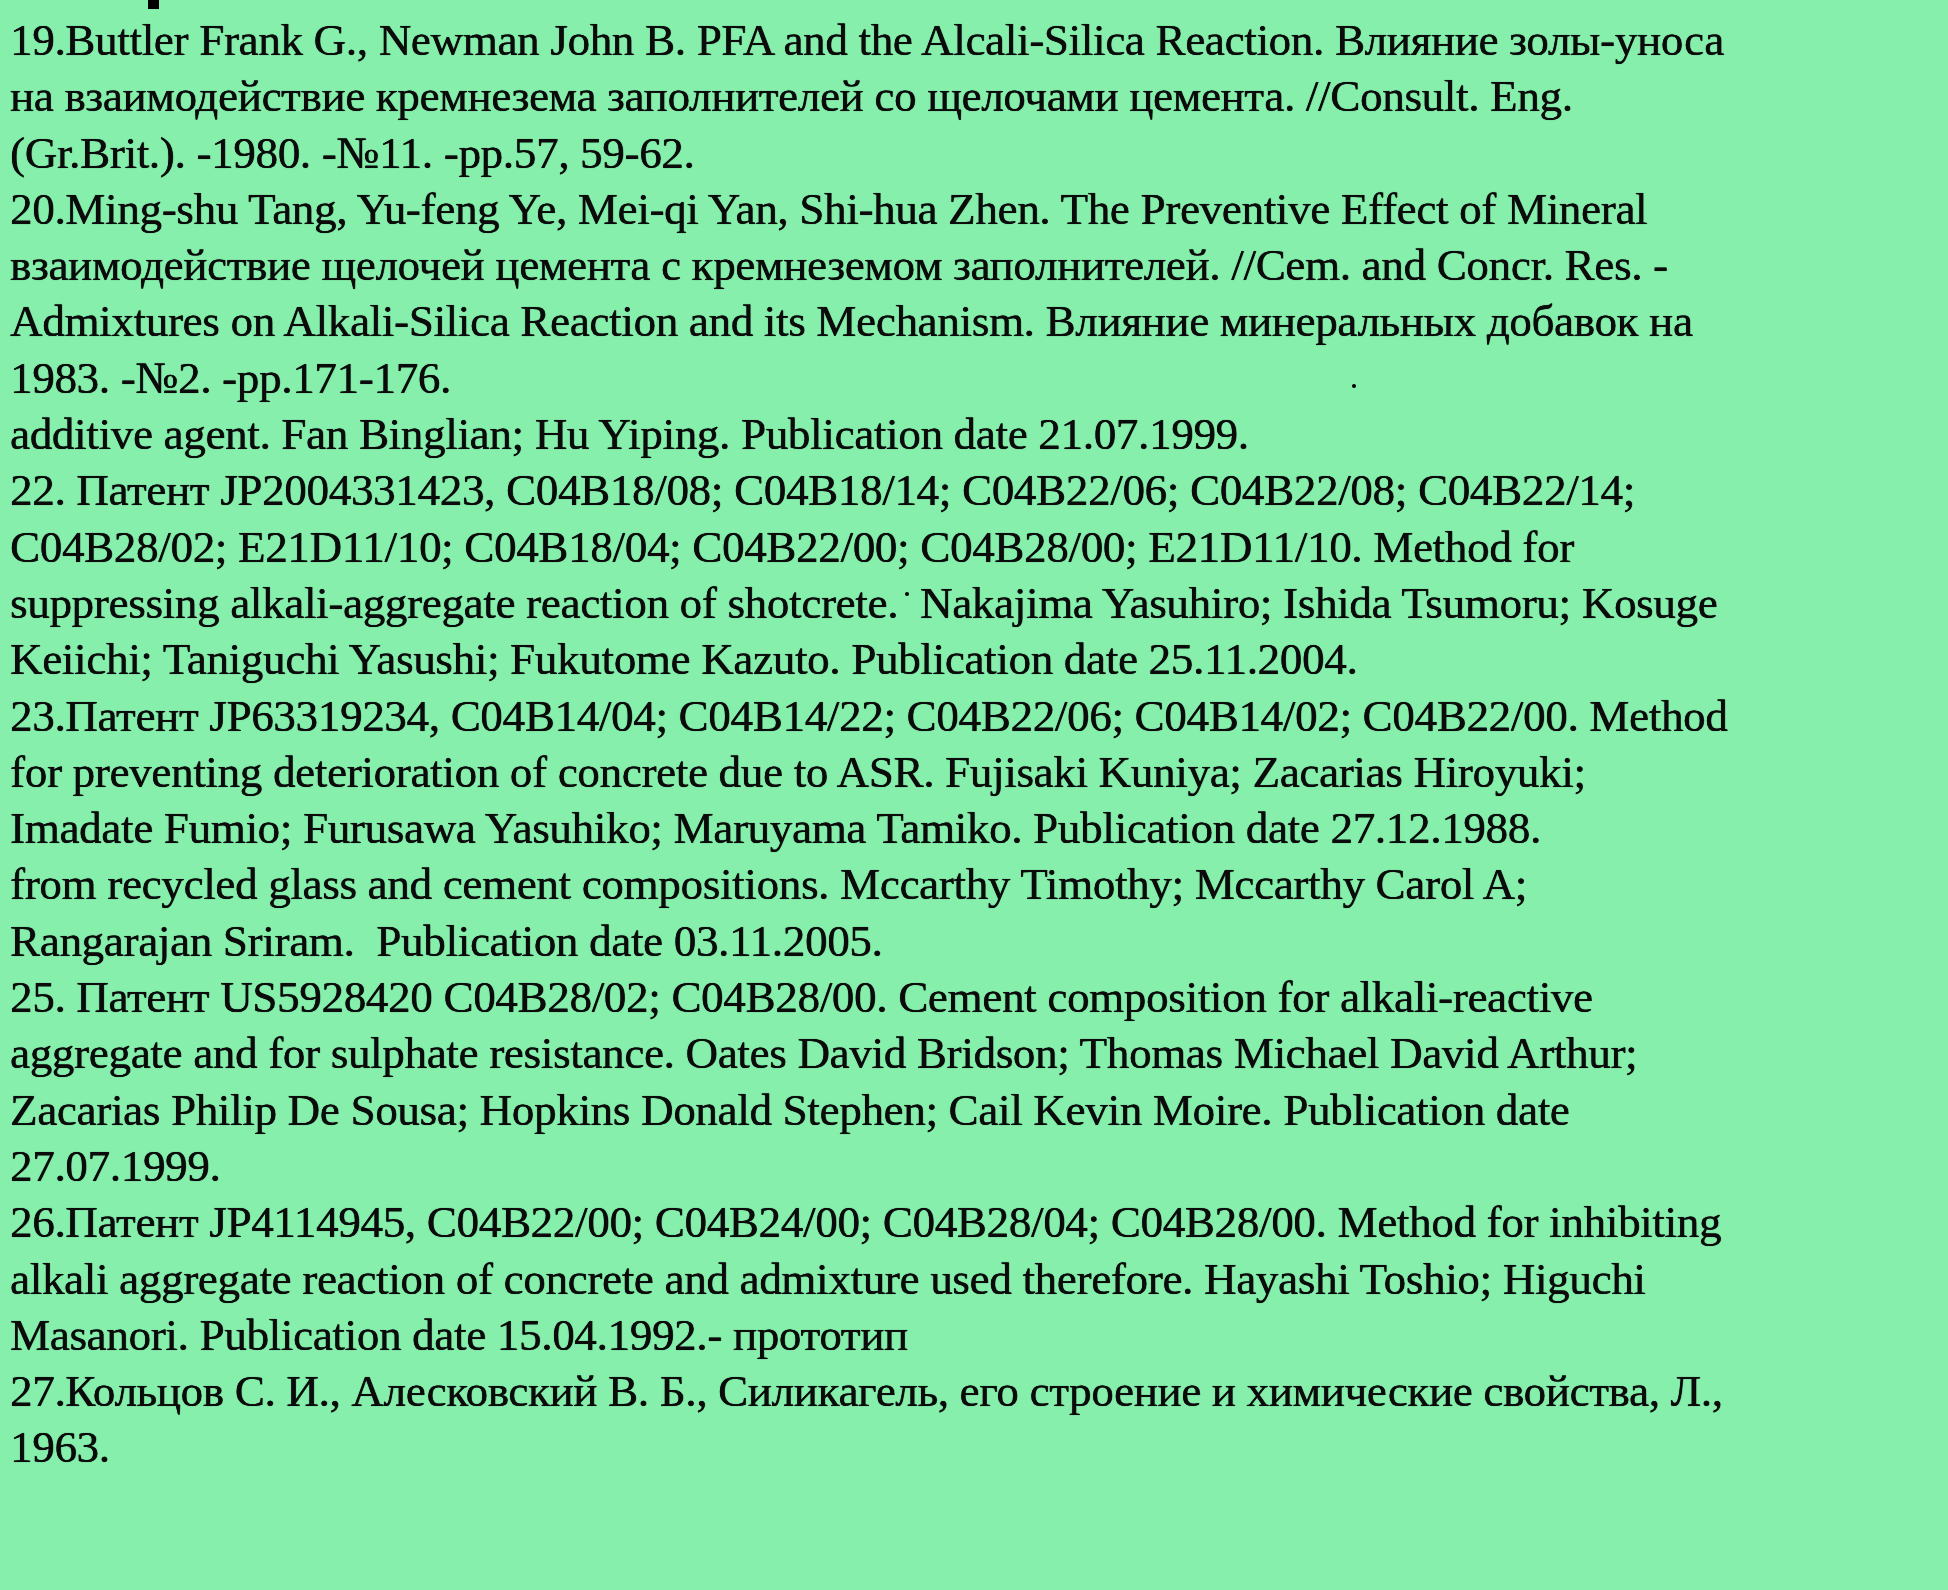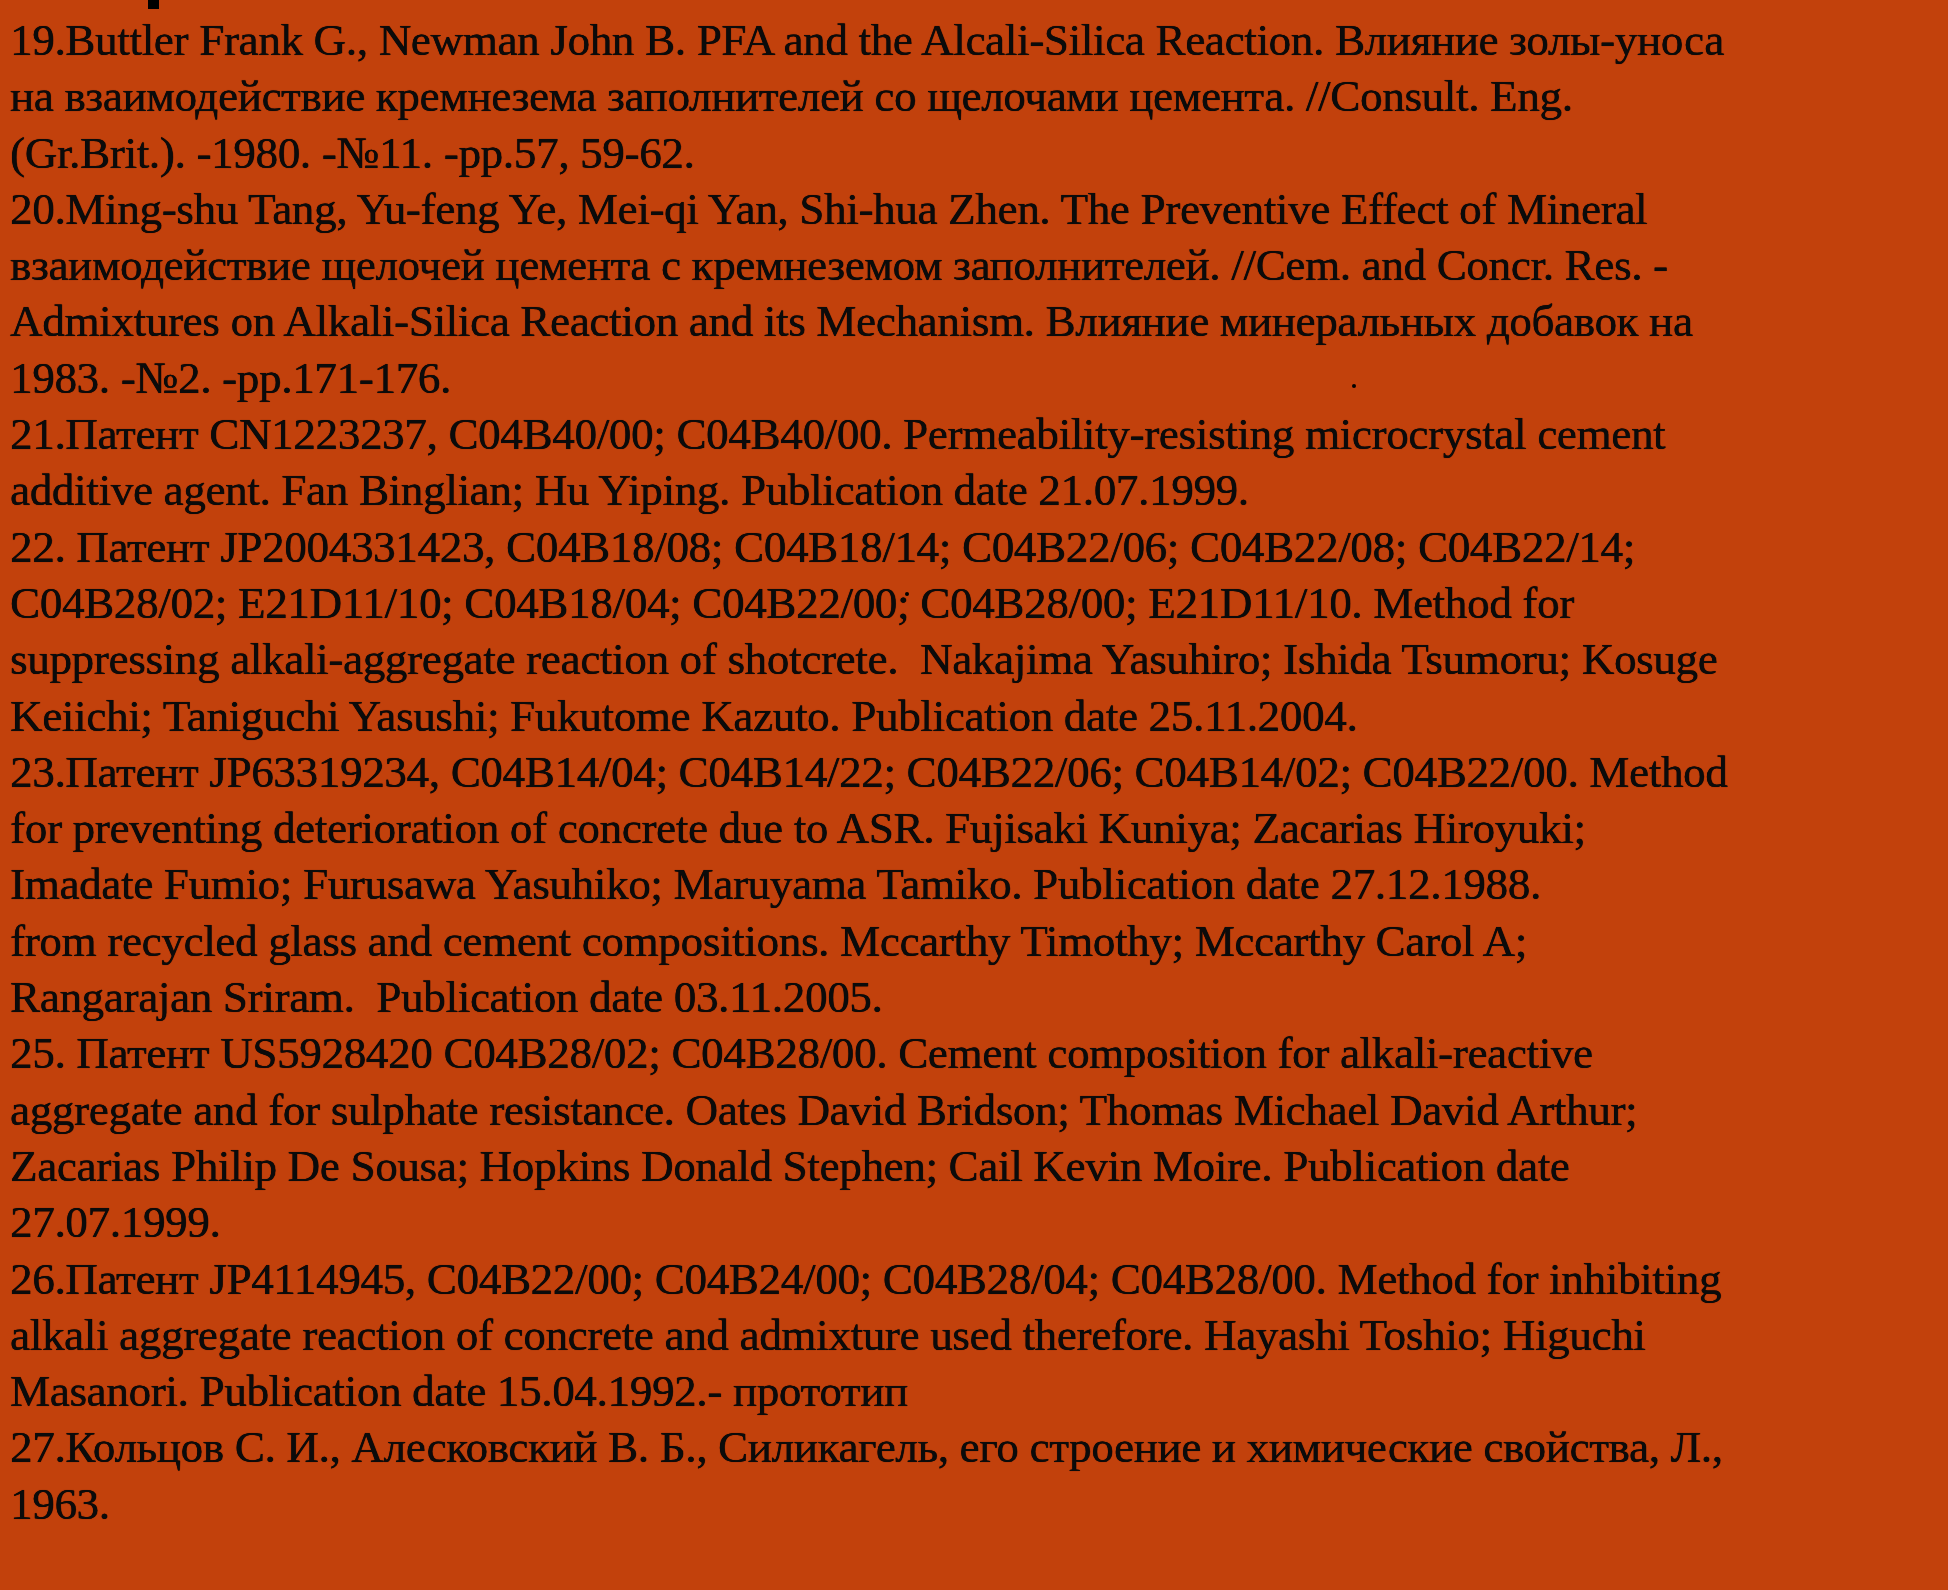--- a/index.html
+++ b/index.html
@@ -11,21 +11,21 @@
     width: 1948px;
     height: 1590px;
     position: relative;
     overflow: hidden;
   }
   .page {
     position: absolute;
     left: 0; top: 0;
     width: 1948px;
     height: 1590px;
-    background: #c2410c;
+    background: #86efac;
   }
   .text-block {
     position: absolute;
     left: 10px;
     top: 12px;
     right: 2px;
   }
   .ln {
     font-family: "Liberation Serif", "DejaVu Serif", serif;
     font-size: 45px;
@@ -56,21 +56,20 @@
   <div class="speck speck-mid-2"></div>
 
   <section class="text-block">
     <div class="ln">19.Buttler Frank G., Newman John B. PFA and the Alcali-Silica Reaction. Влияние золы-уноса</div>
     <div class="ln">на взаимодействие кремнезема заполнителей со щелочами цемента. //Consult. Eng.</div>
     <div class="ln">(Gr.Brit.). -1980. -№11. -pp.57, 59-62.</div>
     <div class="ln">20.Ming-shu Tang, Yu-feng Ye, Mei-qi Yan, Shi-hua Zhen. The Preventive Effect of Mineral</div>
     <div class="ln">взаимодействие щелочей цемента с кремнеземом заполнителей. //Cem. and Concr. Res. -</div>
     <div class="ln">Admixtures on Alkali-Silica Reaction and its Mechanism. Влияние минеральных добавок на</div>
     <div class="ln">1983. -№2. -pp.171-176.</div>
-    <div class="ln">21.Патент CN1223237, C04B40/00; C04B40/00. Permeability-resisting microcrystal cement</div>
     <div class="ln">additive agent. Fan Binglian; Hu Yiping. Publication date 21.07.1999.</div>
     <div class="ln">22. Патент JP2004331423, C04B18/08; C04B18/14; C04B22/06; C04B22/08; C04B22/14;</div>
     <div class="ln">C04B28/02; E21D11/10; C04B18/04; C04B22/00; C04B28/00; E21D11/10. Method for</div>
     <div class="ln">suppressing alkali-aggregate reaction of shotcrete.  Nakajima Yasuhiro; Ishida Tsumoru; Kosuge</div>
     <div class="ln">Keiichi; Taniguchi Yasushi; Fukutome Kazuto. Publication date 25.11.2004.</div>
     <div class="ln">23.Патент JP63319234, C04B14/04; C04B14/22; C04B22/06; C04B14/02; C04B22/00. Method</div>
     <div class="ln">for preventing deterioration of concrete due to ASR. Fujisaki Kuniya; Zacarias Hiroyuki;</div>
     <div class="ln">Imadate Fumio; Furusawa Yasuhiko; Maruyama Tamiko. Publication date 27.12.1988.</div>
     <div class="ln">from recycled glass and cement compositions. Mccarthy Timothy; Mccarthy Carol A;</div>
     <div class="ln">Rangarajan Sriram.  Publication date 03.11.2005.</div>

